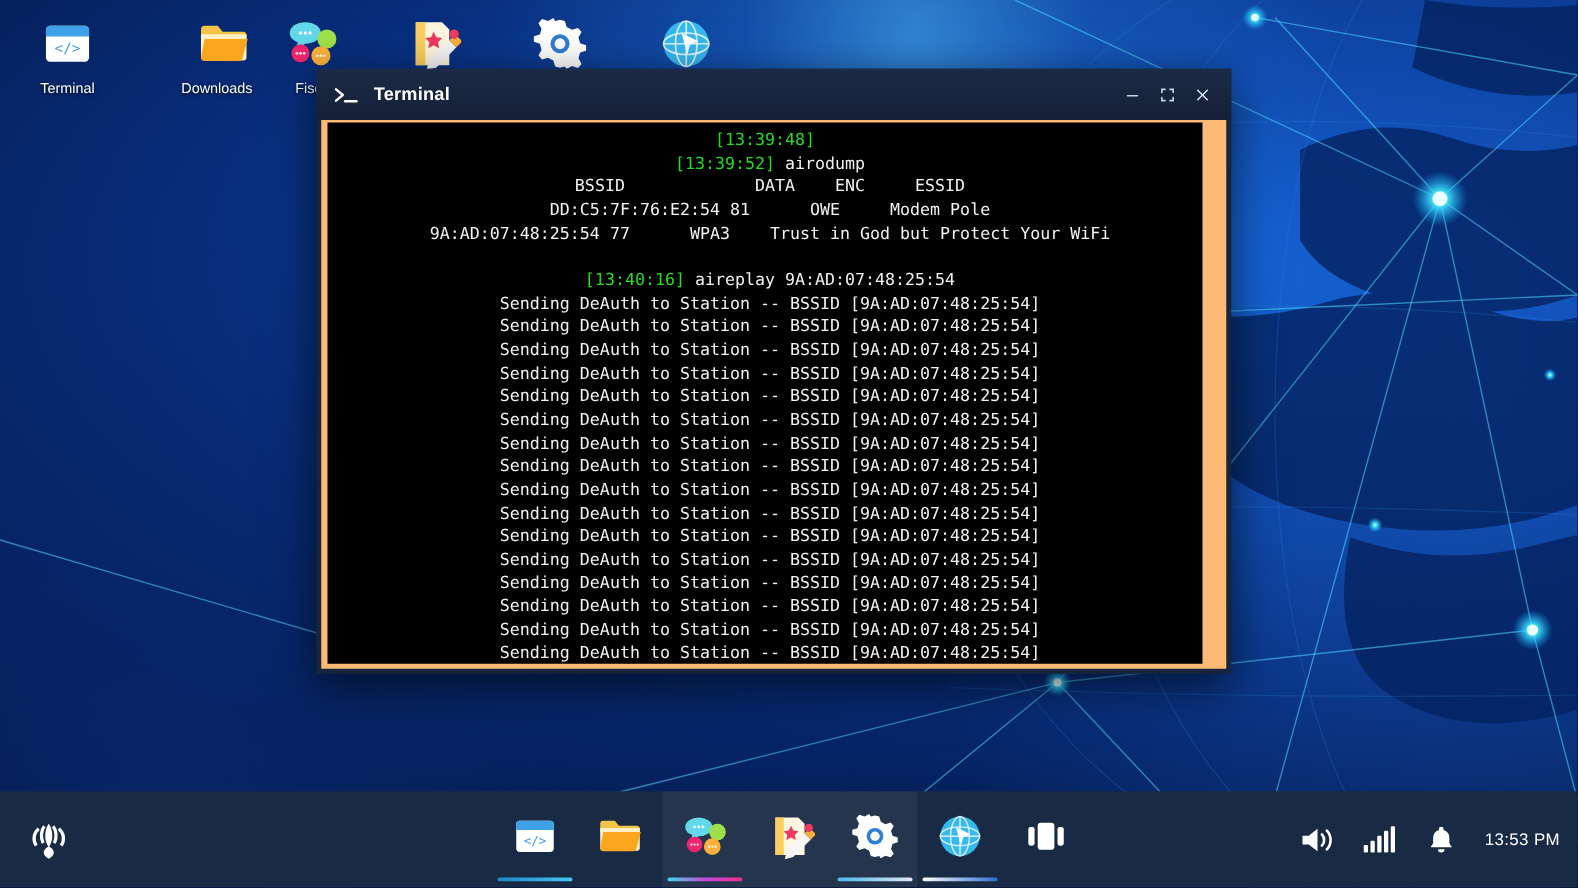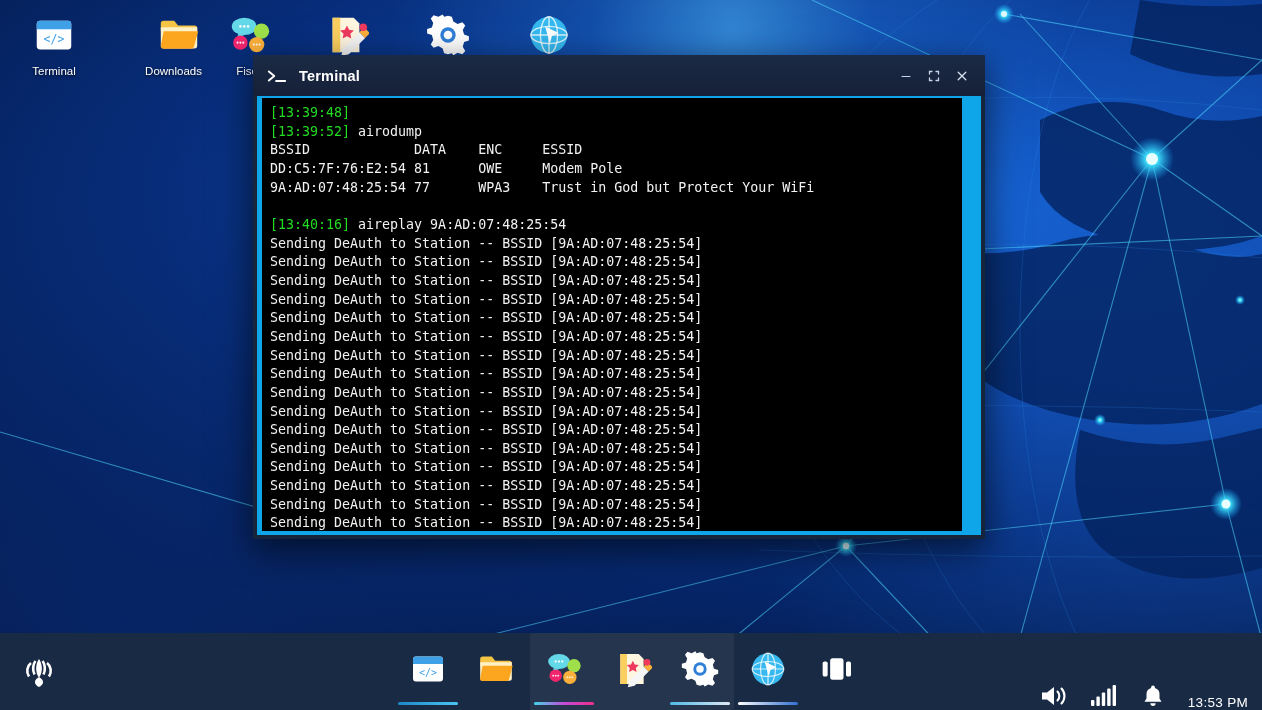--- a/index.html
+++ b/index.html
@@ -54,21 +54,21 @@
   }
   .winbtns{ position:absolute; right:10px; top:0; height:41px; display:flex; align-items:center; gap:2px;}
   .winbtn{
     width:26px; height:26px; display:flex; align-items:center; justify-content:center;
     color:#cfd9e8; cursor:default;
   }
   .winbtn svg{ display:block; }
 
   #term-frame{
     position:absolute; left:4px; top:41px; width:724px; height:439px;
-    background:#0ea5e9; padding:2px 19px 4px 5px;
+    background:#fdba74; padding:2px 19px 4px 5px;text-align:center;
   }
   #term-body{
     width:100%; height:100%;
     background:#000000;
     padding:6px 0 0 8px;
     overflow:hidden;
     font-family:"DejaVu Sans Mono","Liberation Mono",monospace;
     font-size:13.3px;
     line-height:18.65px;
     color:#f2f2f2;
@@ -94,21 +94,21 @@
     width:68px; height:77px; position:relative;
     display:flex; align-items:center; justify-content:center; cursor:default;
   }
   .tbitem.active{ background:rgba(255,255,255,.055); }
   .tbitem .glyph{ width:40px; height:40px; display:block; margin-bottom:6px; }
   .tbitem .ind{
     position:absolute; left:4px; right:4px; bottom:5px; height:3px; border-radius:2px;
   }
   #tray{
     position:absolute; right:14px; top:0; height:77px;
-    display:flex; align-items:flex-end; gap:20px;
+    display:flex; align-items:center; gap:20px;
   }
   .tray-ico{ width:30px; height:28px; display:flex; align-items:center; justify-content:center; cursor:default;}
   #clock{ color:#ffffff; font-size:13.5px; letter-spacing:.3px; white-space:nowrap; }
 </style>
 </head>
 <body>
 
 <div id="wallpaper">
   <svg viewBox="0 0 1262 710" preserveAspectRatio="none">
     <defs>

